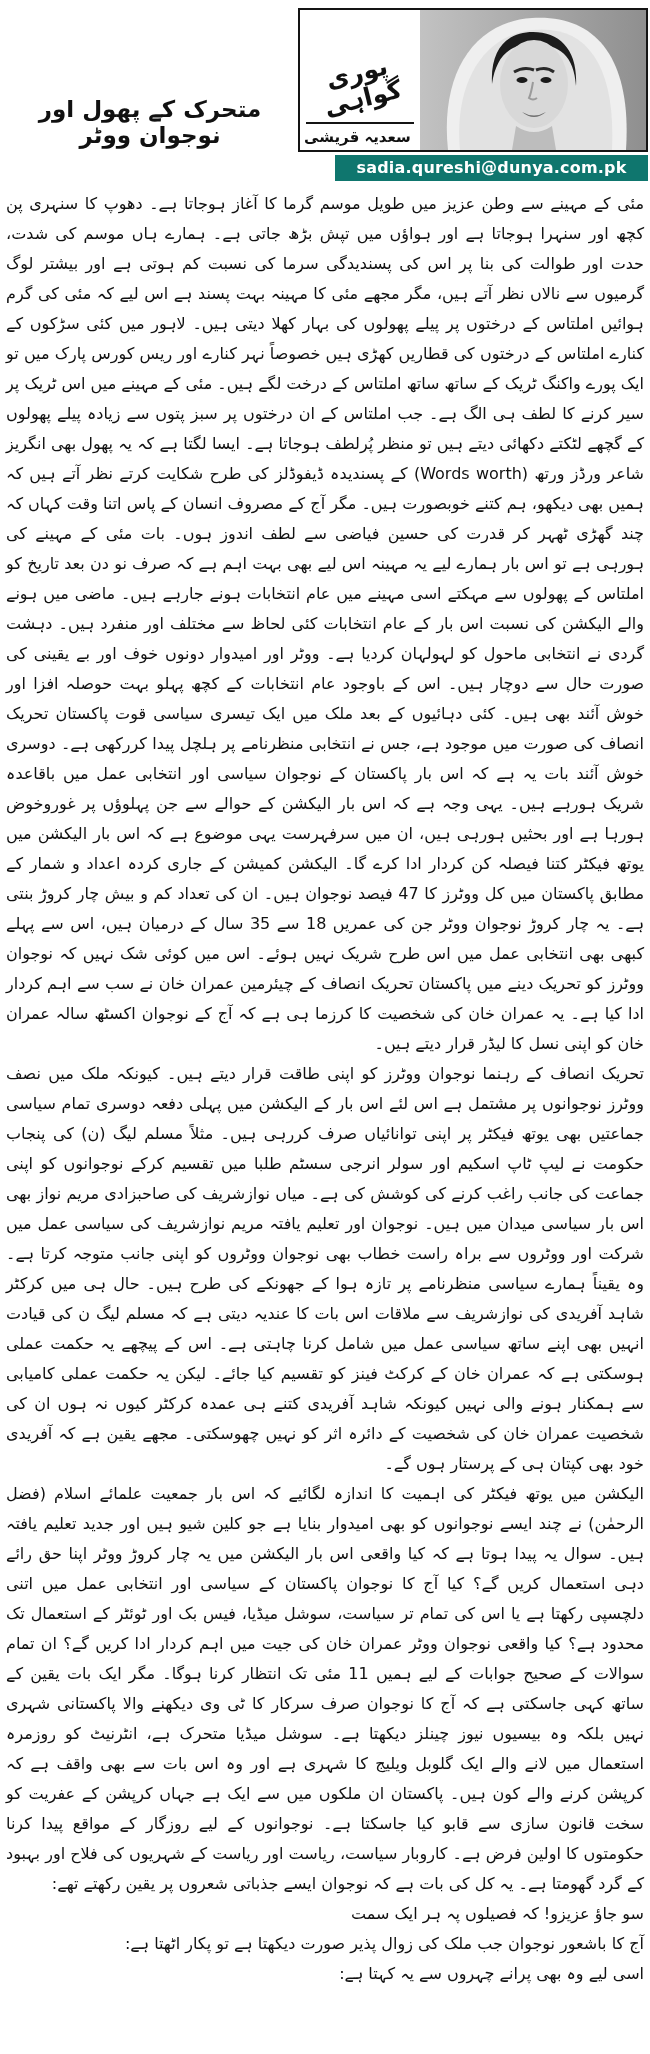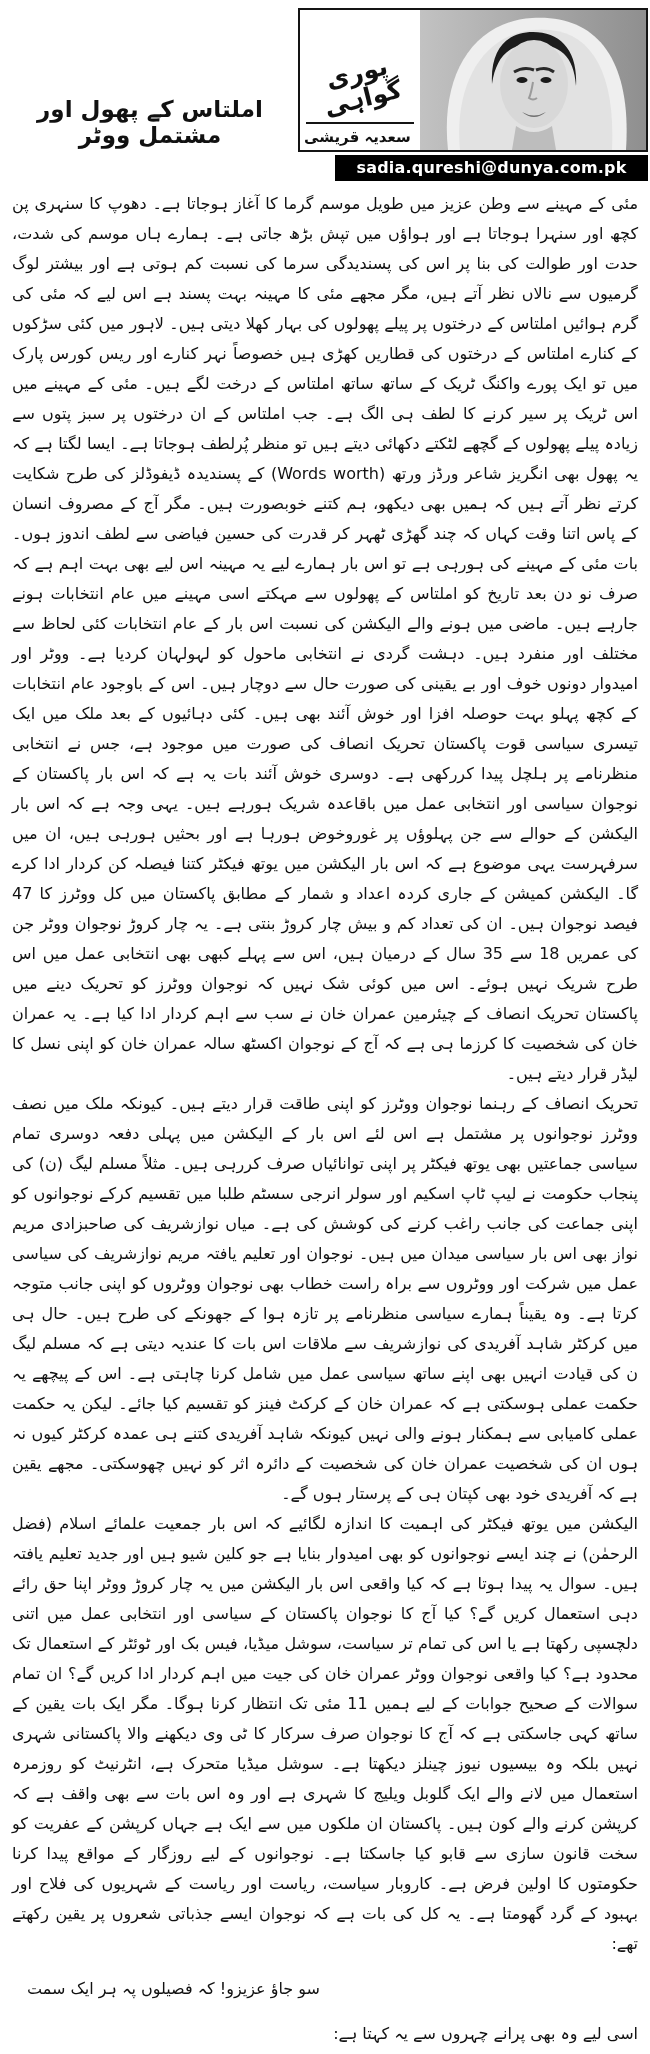--- a/index.html
+++ b/index.html
@@ -25,42 +25,42 @@
   }
   .column-name{
     direction:rtl;text-align:center;font-weight:bold;font-size:25px;line-height:26px;
     transform:rotate(-14deg);margin-bottom:10px;
   }
   .author-rule{border:0;border-top:2px solid #141414;margin:0 2px 4px;}
   .author-name{direction:rtl;text-align:left;font-size:15px;font-weight:bold;padding-bottom:2px;}
   .photo{width:226px;height:140px;overflow:hidden;background:#a9a9a9;}
   .email-bar{
     position:absolute;top:155px;right:2px;width:313px;height:26px;
-    background:#000000;color:#fff;font-weight:bold;font-size:16px;
+    background:#0f766e;color:#fff;font-weight:bold;font-size:16px;
     text-align:center;line-height:26px;letter-spacing:.2px;
   }
   
   main{
-    padding:4px 12px 0;direction:rtl;height:1865px;overflow:hidden;
+    padding:4px 6px 0;direction:rtl;height:1865px;overflow:hidden;
   }
   .body-para{
     margin:0;text-align:justify;text-justify:inter-word;
     font-size:16px;line-height:30px;
   }
   .verse-line{
-    margin:15px;text-align:left;font-size:16px;line-height:30px;font-weight:500;
+    margin:0;text-align:right;font-size:16px;line-height:30px;font-weight:500;
   }
 </style>
 </head>
 <body>
 
 <div class="page">
 
   <header>
-    <div class="article-title">املتاس کے پھول اور مشتمل ووٹر</div>
+    <div class="article-title">متحرک کے پھول اور نوجوان ووٹر</div>
 
     <div class="header-box">
       <div class="author-box">
         <div class="column-name">پوری گواہی</div>
         <hr class="author-rule">
         <div class="author-name">سعدیہ قریشی</div>
       </div>
       <div class="photo">
         <svg width="226" height="140" viewBox="0 0 226 140">
           <defs>
@@ -96,19 +96,20 @@
     <div class="email-bar">sadia.qureshi@dunya.com.pk</div>
   </header>
 
   <main>
     <p class="body-para">مئی کے مہینے سے وطن عزیز میں طویل موسم گرما کا آغاز ہوجاتا ہے۔ دھوپ کا سنہری پن کچھ اور سنہرا ہوجاتا ہے اور ہواؤں میں تپش بڑھ جاتی ہے۔ ہمارے ہاں موسم کی شدت، حدت اور طوالت کی بنا پر اس کی پسندیدگی سرما کی نسبت کم ہوتی ہے اور بیشتر لوگ گرمیوں سے نالاں نظر آتے ہیں، مگر مجھے مئی کا مہینہ بہت پسند ہے اس لیے کہ مئی کی گرم ہوائیں املتاس کے درختوں پر پیلے پھولوں کی بہار کھلا دیتی ہیں۔ لاہور میں کئی سڑکوں کے کنارے املتاس کے درختوں کی قطاریں کھڑی ہیں خصوصاً نہر کنارے اور ریس کورس پارک میں تو ایک پورے واکنگ ٹریک کے ساتھ ساتھ املتاس کے درخت لگے ہیں۔ مئی کے مہینے میں اس ٹریک پر سیر کرنے کا لطف ہی الگ ہے۔ جب املتاس کے ان درختوں پر سبز پتوں سے زیادہ پیلے پھولوں کے گچھے لٹکتے دکھائی دیتے ہیں تو منظر پُرلطف ہوجاتا ہے۔ ایسا لگتا ہے کہ یہ پھول بھی انگریز شاعر ورڈز ورتھ (Words worth) کے پسندیدہ ڈیفوڈلز کی طرح شکایت کرتے نظر آتے ہیں کہ ہمیں بھی دیکھو، ہم کتنے خوبصورت ہیں۔ مگر آج کے مصروف انسان کے پاس اتنا وقت کہاں کہ چند گھڑی ٹھہر کر قدرت کی حسین فیاضی سے لطف اندوز ہوں۔ بات مئی کے مہینے کی ہورہی ہے تو اس بار ہمارے لیے یہ مہینہ اس لیے بھی بہت اہم ہے کہ صرف نو دن بعد تاریخ کو املتاس کے پھولوں سے مہکتے اسی مہینے میں عام انتخابات ہونے جارہے ہیں۔ ماضی میں ہونے والے الیکشن کی نسبت اس بار کے عام انتخابات کئی لحاظ سے مختلف اور منفرد ہیں۔ دہشت گردی نے انتخابی ماحول کو لہولہان کردیا ہے۔ ووٹر اور امیدوار دونوں خوف اور بے یقینی کی صورت حال سے دوچار ہیں۔ اس کے باوجود عام انتخابات کے کچھ پہلو بہت حوصلہ افزا اور خوش آئند بھی ہیں۔ کئی دہائیوں کے بعد ملک میں ایک تیسری سیاسی قوت پاکستان تحریک انصاف کی صورت میں موجود ہے، جس نے انتخابی منظرنامے پر ہلچل پیدا کررکھی ہے۔ دوسری خوش آئند بات یہ ہے کہ اس بار پاکستان کے نوجوان سیاسی اور انتخابی عمل میں باقاعدہ شریک ہورہے ہیں۔ یہی وجہ ہے کہ اس بار الیکشن کے حوالے سے جن پہلوؤں پر غوروخوض ہورہا ہے اور بحثیں ہورہی ہیں، ان میں سرفہرست یہی موضوع ہے کہ اس بار الیکشن میں یوتھ فیکٹر کتنا فیصلہ کن کردار ادا کرے گا۔ الیکشن کمیشن کے جاری کردہ اعداد و شمار کے مطابق پاکستان میں کل ووٹرز کا 47 فیصد نوجوان ہیں۔ ان کی تعداد کم و بیش چار کروڑ بنتی ہے۔ یہ چار کروڑ نوجوان ووٹر جن کی عمریں 18 سے 35 سال کے درمیان ہیں، اس سے پہلے کبھی بھی انتخابی عمل میں اس طرح شریک نہیں ہوئے۔ اس میں کوئی شک نہیں کہ نوجوان ووٹرز کو تحریک دینے میں پاکستان تحریک انصاف کے چیئرمین عمران خان نے سب سے اہم کردار ادا کیا ہے۔ یہ عمران خان کی شخصیت کا کرزما ہی ہے کہ آج کے نوجوان اکسٹھ سالہ عمران خان کو اپنی نسل کا لیڈر قرار دیتے ہیں۔</p>
     <p class="body-para">تحریک انصاف کے رہنما نوجوان ووٹرز کو اپنی طاقت قرار دیتے ہیں۔ کیونکہ ملک میں نصف ووٹرز نوجوانوں پر مشتمل ہے اس لئے اس بار کے الیکشن میں پہلی دفعہ دوسری تمام سیاسی جماعتیں بھی یوتھ فیکٹر پر اپنی توانائیاں صرف کررہی ہیں۔ مثلاً مسلم لیگ (ن) کی پنجاب حکومت نے لیپ ٹاپ اسکیم اور سولر انرجی سسٹم طلبا میں تقسیم کرکے نوجوانوں کو اپنی جماعت کی جانب راغب کرنے کی کوشش کی ہے۔ میاں نوازشریف کی صاحبزادی مریم نواز بھی اس بار سیاسی میدان میں ہیں۔ نوجوان اور تعلیم یافتہ مریم نوازشریف کی سیاسی عمل میں شرکت اور ووٹروں سے براہ راست خطاب بھی نوجوان ووٹروں کو اپنی جانب متوجہ کرتا ہے۔ وہ یقیناً ہمارے سیاسی منظرنامے پر تازہ ہوا کے جھونکے کی طرح ہیں۔ حال ہی میں کرکٹر شاہد آفریدی کی نوازشریف سے ملاقات اس بات کا عندیہ دیتی ہے کہ مسلم لیگ ن کی قیادت انہیں بھی اپنے ساتھ سیاسی عمل میں شامل کرنا چاہتی ہے۔ اس کے پیچھے یہ حکمت عملی ہوسکتی ہے کہ عمران خان کے کرکٹ فینز کو تقسیم کیا جائے۔ لیکن یہ حکمت عملی کامیابی سے ہمکنار ہونے والی نہیں کیونکہ شاہد آفریدی کتنے ہی عمدہ کرکٹر کیوں نہ ہوں ان کی شخصیت عمران خان کی شخصیت کے دائرہ اثر کو نہیں چھوسکتی۔ مجھے یقین ہے کہ آفریدی خود بھی کپتان ہی کے پرستار ہوں گے۔</p>
     <p class="body-para">الیکشن میں یوتھ فیکٹر کی اہمیت کا اندازہ لگائیے کہ اس بار جمعیت علمائے اسلام (فضل الرحمٰن) نے چند ایسے نوجوانوں کو بھی امیدوار بنایا ہے جو کلین شیو ہیں اور جدید تعلیم یافتہ ہیں۔ سوال یہ پیدا ہوتا ہے کہ کیا واقعی اس بار الیکشن میں یہ چار کروڑ ووٹر اپنا حق رائے دہی استعمال کریں گے؟ کیا آج کا نوجوان پاکستان کے سیاسی اور انتخابی عمل میں اتنی دلچسپی رکھتا ہے یا اس کی تمام تر سیاست، سوشل میڈیا، فیس بک اور ٹوئٹر کے استعمال تک محدود ہے؟ کیا واقعی نوجوان ووٹر عمران خان کی جیت میں اہم کردار ادا کریں گے؟ ان تمام سوالات کے صحیح جوابات کے لیے ہمیں 11 مئی تک انتظار کرنا ہوگا۔ مگر ایک بات یقین کے ساتھ کہی جاسکتی ہے کہ آج کا نوجوان صرف سرکار کا ٹی وی دیکھنے والا پاکستانی شہری نہیں بلکہ وہ بیسیوں نیوز چینلز دیکھتا ہے۔ سوشل میڈیا متحرک ہے، انٹرنیٹ کو روزمرہ استعمال میں لانے والے ایک گلوبل ویلیج کا شہری ہے اور وہ اس بات سے بھی واقف ہے کہ کرپشن کرنے والے کون ہیں۔ پاکستان ان ملکوں میں سے ایک ہے جہاں کرپشن کے عفریت کو سخت قانون سازی سے قابو کیا جاسکتا ہے۔ نوجوانوں کے لیے روزگار کے مواقع پیدا کرنا حکومتوں کا اولین فرض ہے۔ کاروبار سیاست، ریاست اور ریاست کے شہریوں کی فلاح اور بہبود کے گرد گھومتا ہے۔ یہ کل کی بات ہے کہ نوجوان ایسے جذباتی شعروں پر یقین رکھتے تھے:</p>
 
     <div class="verse-line">سو جاؤ عزیزو! کہ فصیلوں پہ ہر ایک سمت</div>
 
+    <p class="body-para">آج کا باشعور نوجوان جب ملک کی زوال پذیر صورت دیکھتا ہے تو پکار اٹھتا ہے:</p>
 
 
     <p class="body-para">اسی لیے وہ بھی پرانے چہروں سے یہ کہتا ہے:</p>
 
   </main>
 
 </div>
 
 </body></html>

